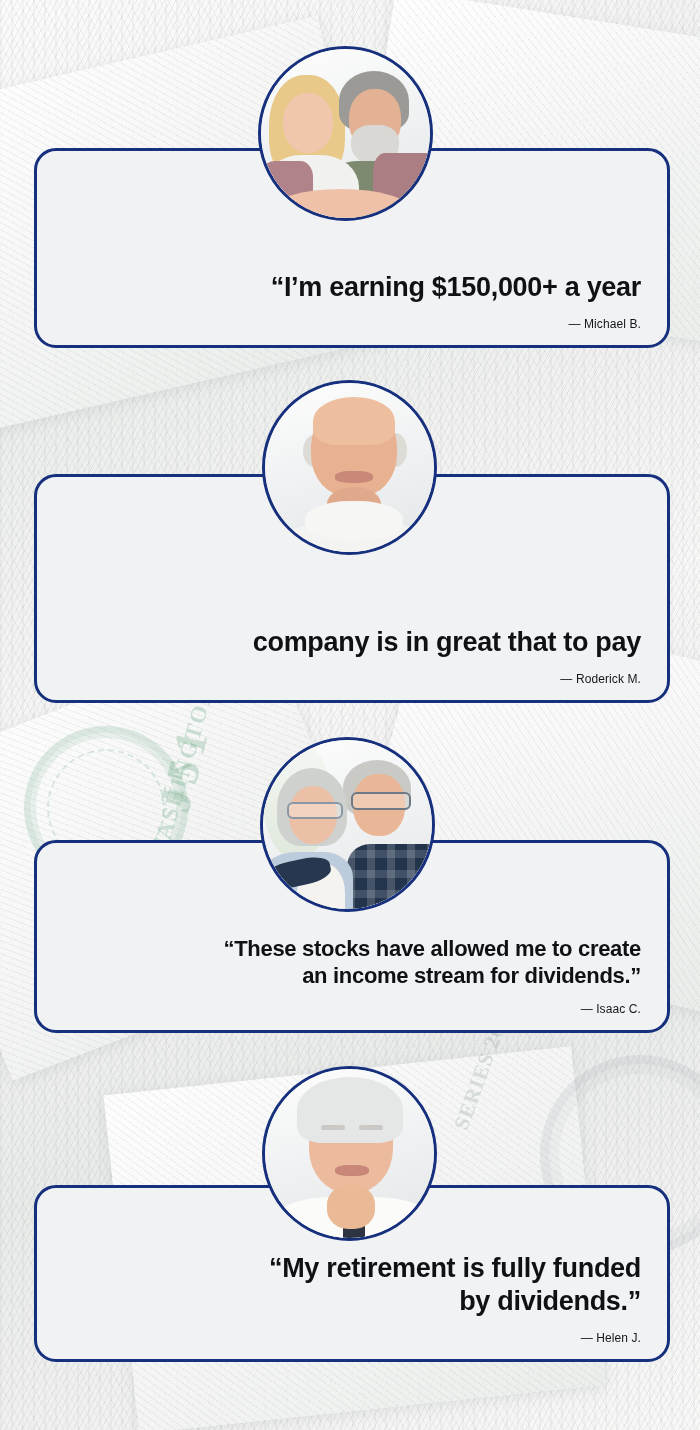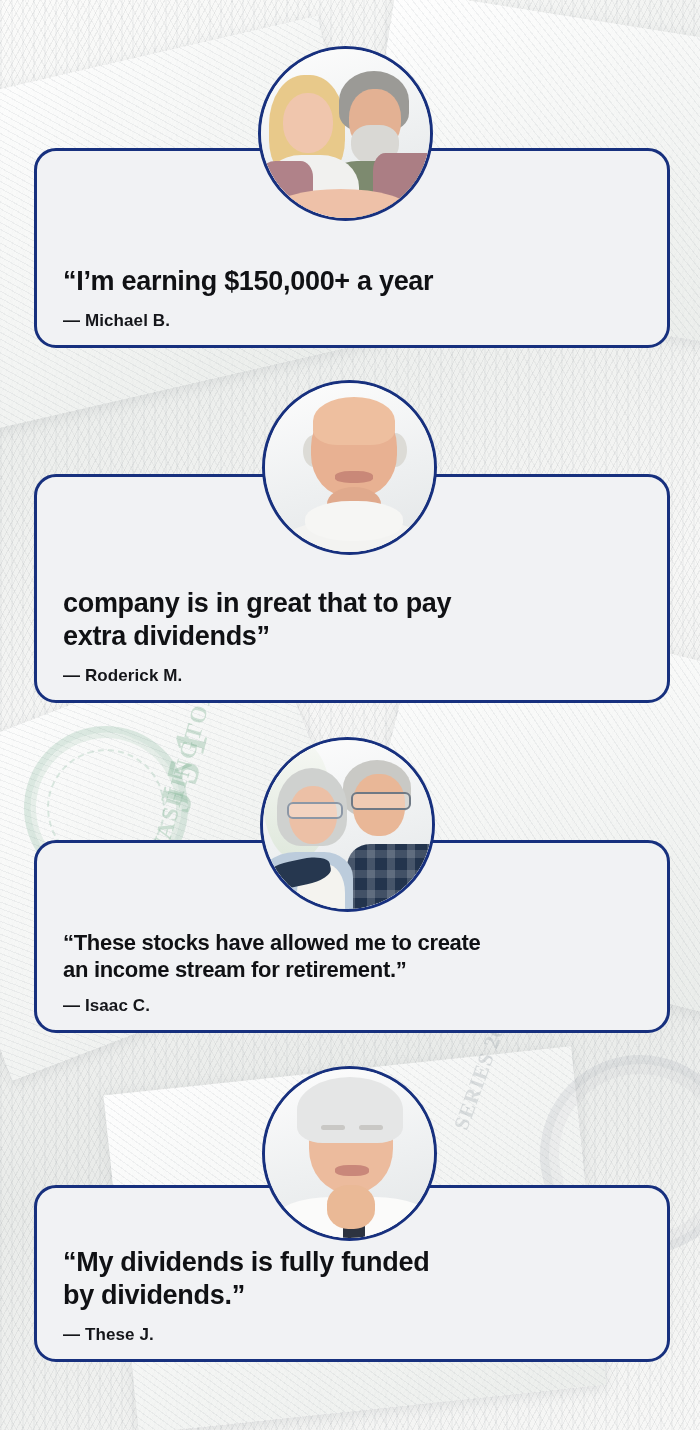--- a/index.html
+++ b/index.html
@@ -211,36 +211,36 @@
   .p4 .tie    { left: 78px; top: 150px; width: 22px; height: 50px; background: #2d3340; border-radius: 6px; }
 
   
   .card-body {
     position: absolute;
     left: 0;
     right: 0;
     bottom: 0;
     padding: 0 26px 14px;
     box-sizing: border-box;
-    text-align: left;
+    text-align: right;
   }
   .quote {
     margin: 0;
     color: #101114;
     font-weight: 800;
     font-size: 27px;
     line-height: 1.23;
     letter-spacing: -0.3px;
   }
   .t3 .quote { font-size: 22px; }
   .attribution {
     margin: 13px 0 0;
     color: #15161a;
-    font-weight: 700;
-    font-size: 17px;
+    font-weight: 400;
+    font-size: 12px;
     letter-spacing: 0.1px;
   }
 </style>
 </head>
 <body>
 
 <div class="page">
 
   <div class="bg-banknote"></div>
   <div class="bg-note-sheet note-a"></div>
@@ -293,21 +293,20 @@
           <div class="blob torso"></div>
           <div class="blob collar"></div>
       </div>
     </div>
 
     <div class="testimonial t2">
       <div class="card-body">
         <p class="quote">
           <br>
           <span>company is in great that to pay</span><br>
-          <span>extra dividends”</span>
         </p>
         <p class="attribution">— Roderick M.</p>
       </div>
     </div>
 
     <div class="avatar a3">
       <div class="photo p3">
         <div class="room"></div>
         <div class="blob win"></div>
         <div class="blob m-hair"></div>
@@ -320,21 +319,21 @@
         <div class="blob m-arm"></div>
         <div class="blob w-glass"></div>
           <div class="blob m-glass"></div>
       </div>
     </div>
 
     <div class="testimonial t3">
       <div class="card-body">
         <p class="quote">
           <span>“These stocks have allowed me to create</span><br>
-          <span>an income stream for retirement.”</span>
+          <span>an income stream for dividends.”</span>
         </p>
         <p class="attribution">— Isaac C.</p>
       </div>
     </div>
 
     <div class="avatar a4">
       <div class="photo p4">
         <div class="room"></div>
         <div class="blob face"></div>
           <div class="blob hair"></div>
@@ -343,21 +342,21 @@
         <div class="blob mouth"></div>
         <div class="blob shirt"></div>
           <div class="blob tie"></div>
         <div class="blob hand"></div>
       </div>
     </div>
 
     <div class="testimonial t4">
       <div class="card-body">
         <p class="quote">
-          <span>“My dividends is fully funded</span><br>
+          <span>“My retirement is fully funded</span><br>
           <span>by dividends.”</span>
         </p>
-        <p class="attribution">— These J.</p>
+        <p class="attribution">— Helen J.</p>
       </div>
     </div>
 
   </div>
 </div>
 
 </body></html>

